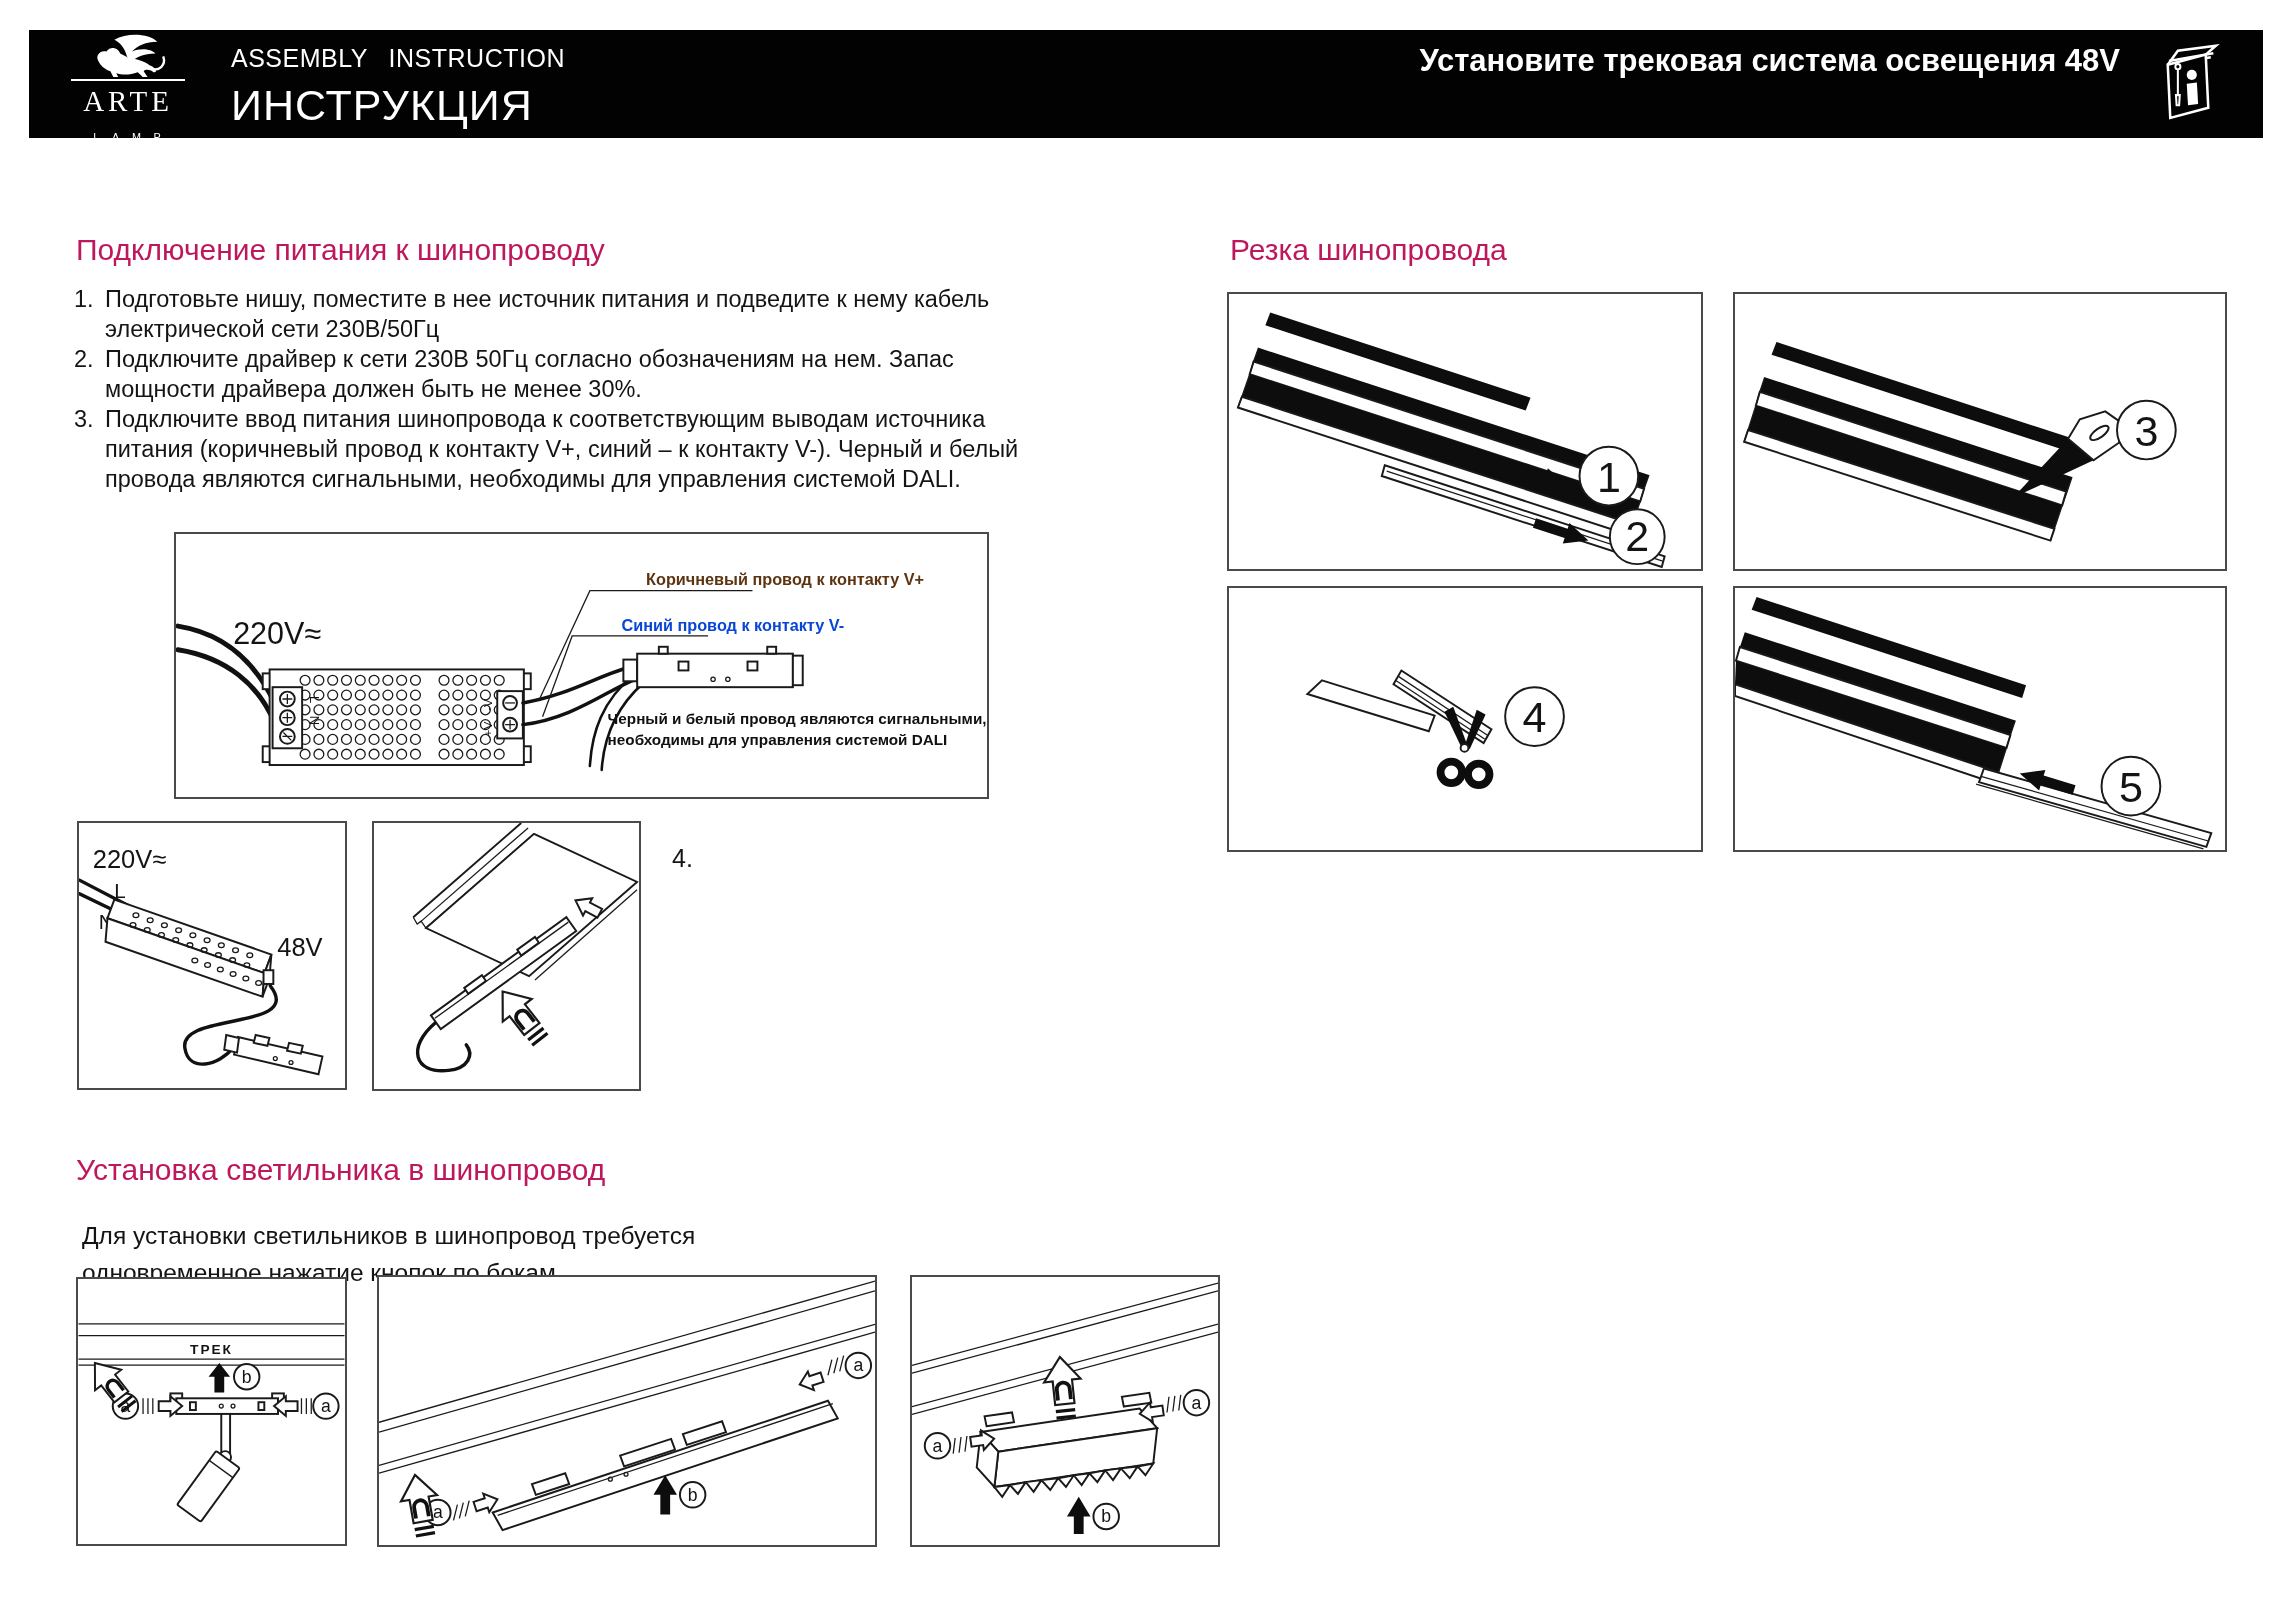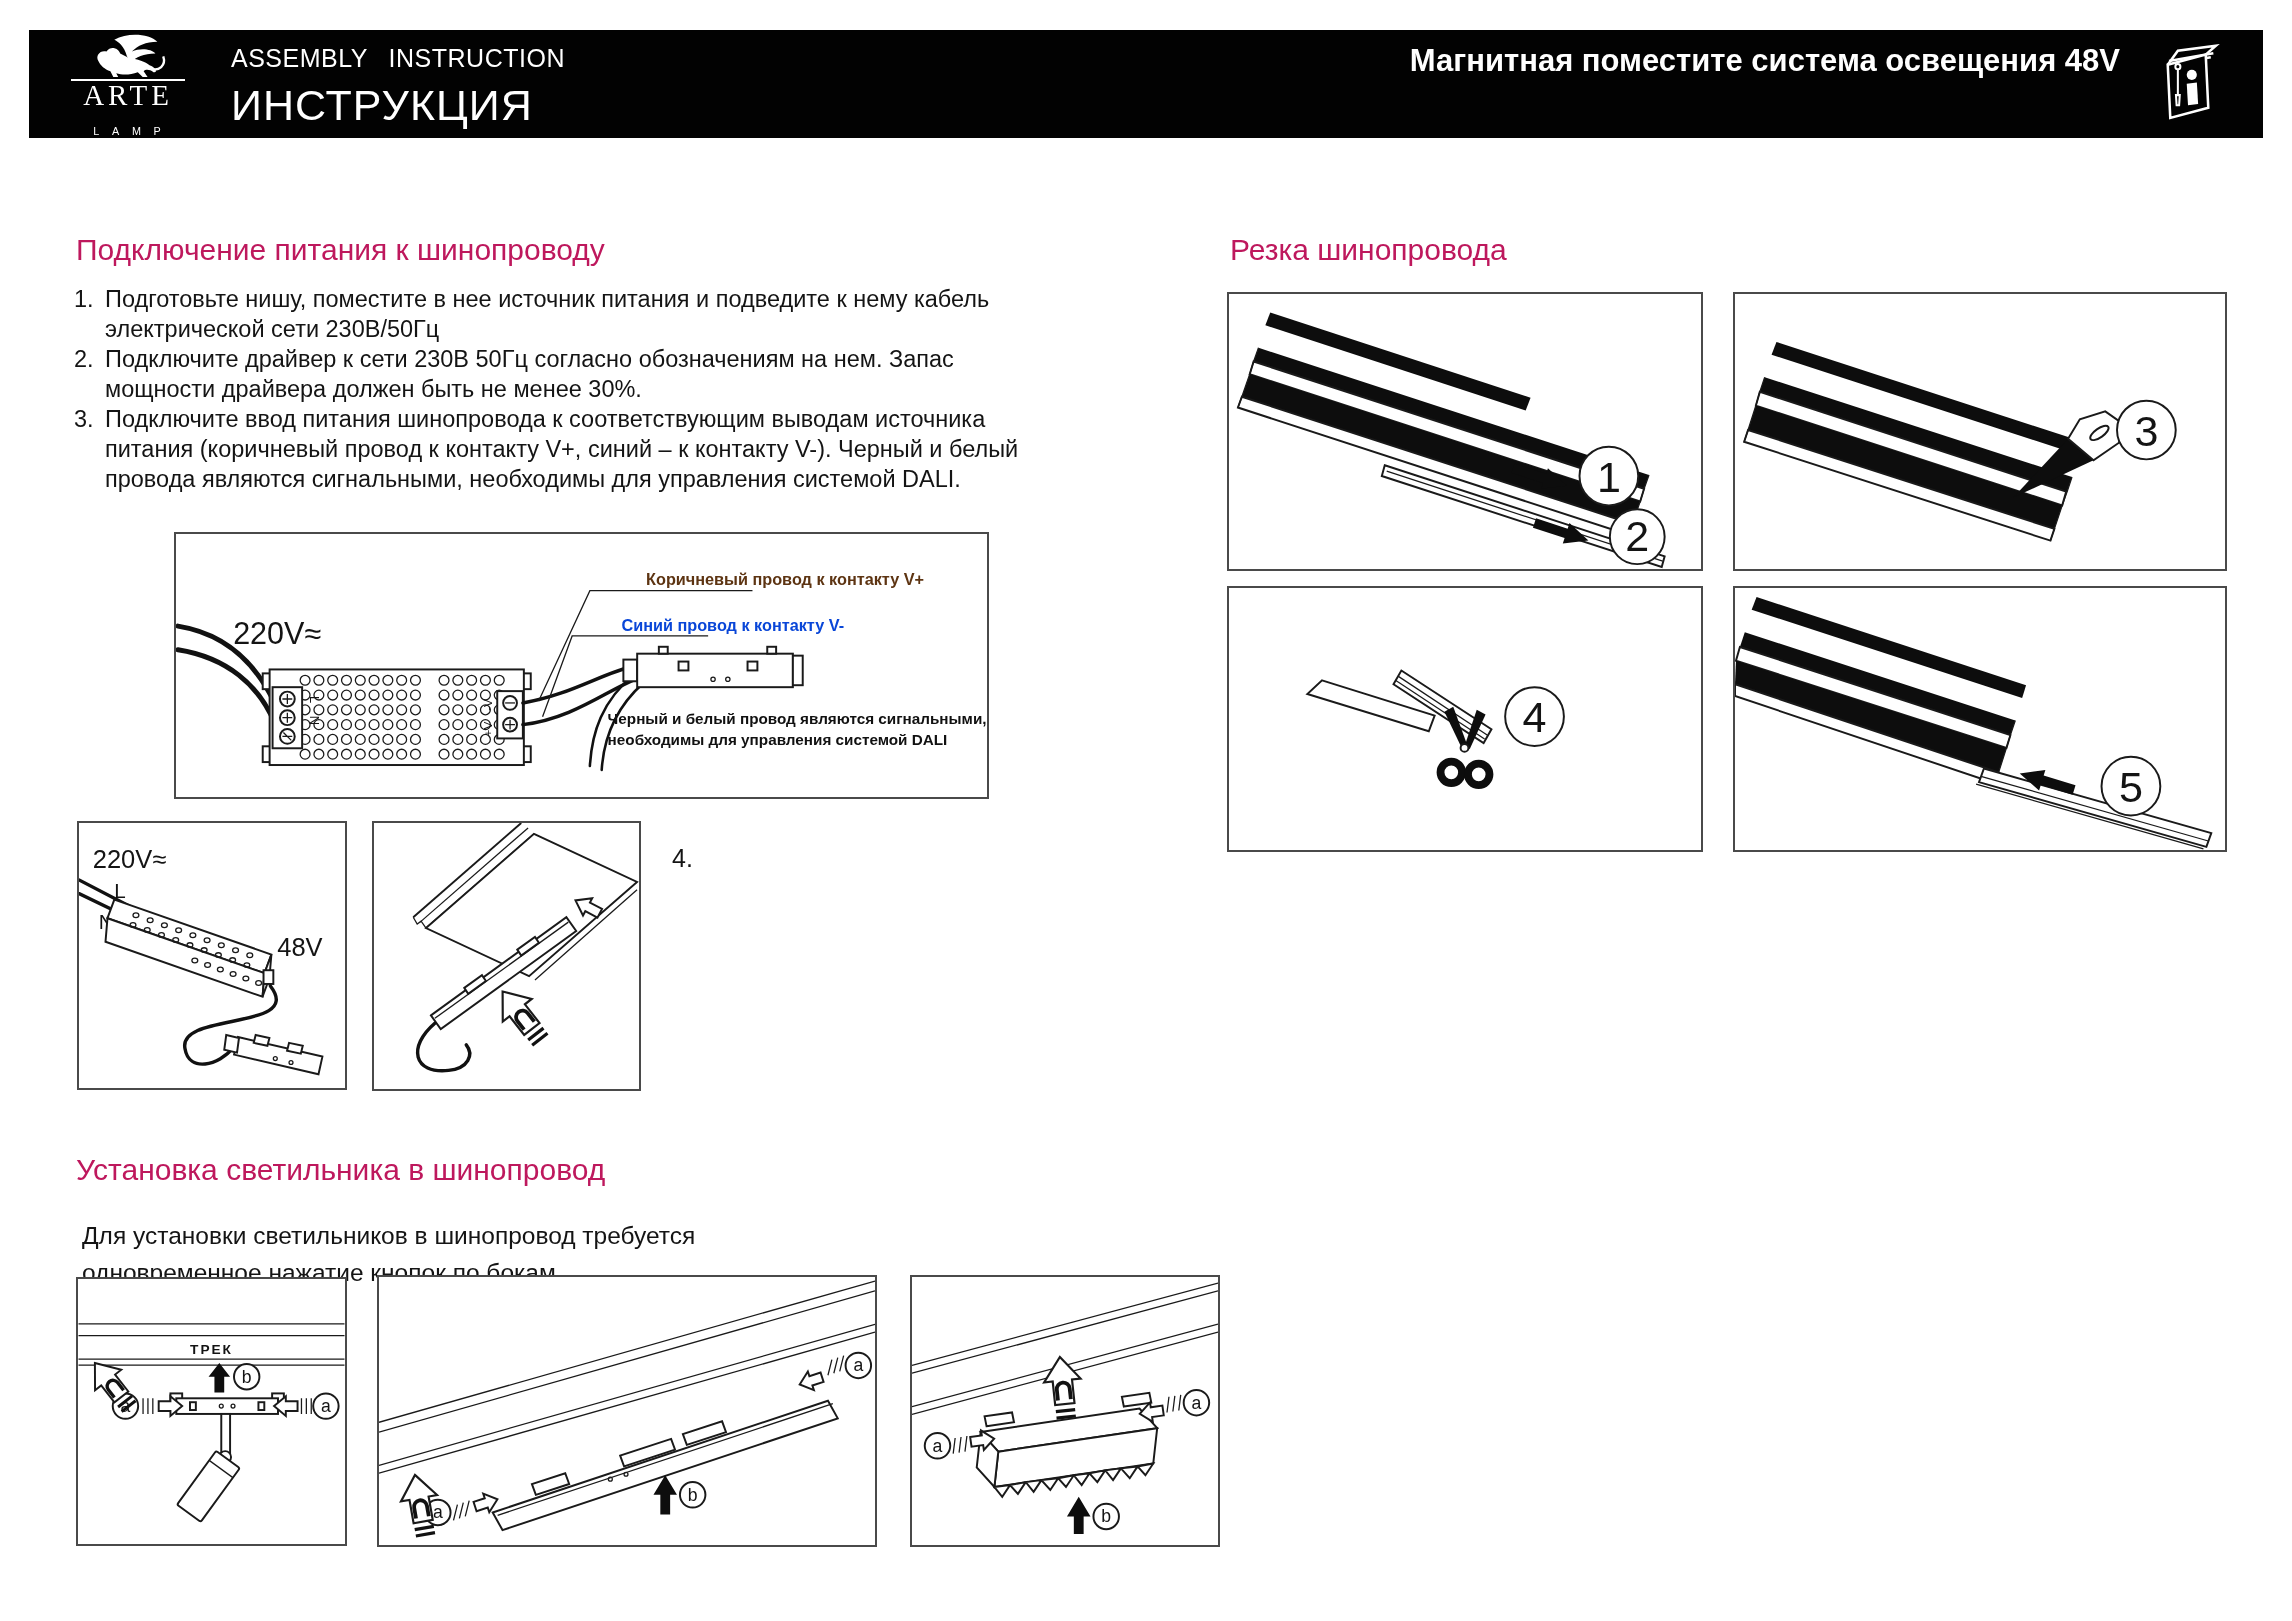--- a/index.html
+++ b/index.html
@@ -4,21 +4,21 @@
 <style>
   html,body{margin:0;padding:0;background:#e8e8e8;}
   .page{position:relative;width:2293px;height:1621px;background:#ffffff;
         font-family:"Liberation Sans",sans-serif;color:#141414;overflow:hidden;}
   .abs{position:absolute;}
   
   .topbar{left:29px;top:30px;width:2234px;height:108px;background:#020202;color:#fff;}
   .brand{left:25.5px;top:2px;width:147px;text-align:center;}
   .brand svg{display:block;margin:0 auto;}
   .brand-name{font-family:"Liberation Serif",serif;font-size:29px;line-height:27.4px;letter-spacing:3.9px;
-              width:114px;margin:0 auto;border-top:2.9px solid #fff;padding-top:1px;}
+              width:114px;margin:0 auto;border-top:2.9px solid #fff;padding-top:7px;}
   .brand-sub{font-size:10.8px;letter-spacing:12.7px;padding-left:10.8px;margin-top:16px;}
   .h-en{left:202px;top:13.7px;font-size:25px;word-spacing:13.7px;letter-spacing:0.5px;}
   .h-ru{left:202px;top:51px;font-size:43px;letter-spacing:1px;}
   .h-right{right:143px;top:9.8px;text-align:right;}
   .h-prod{font-size:31px;font-weight:700;line-height:41px;}
   .h-series{font-size:45px;line-height:53px;}
   .booklet{right:37px;top:13.7px;}
   
   .sec-h{font-size:30px;color:#be185d;}
   .steps{left:74px;top:284px;width:956px;font-size:23.5px;line-height:30px;}
@@ -58,21 +58,21 @@
         <path fill="#fff" d="M34,8 C48,0 70,2 78,10 C66,10 58,14 52,20 C60,16 72,17 76,22 C64,22 56,26 51,31 L47,25 C44,14 38,10 34,8 Z"></path>
         <path fill="#fff" d="M18,30 C14,24 20,18 26,20 C30,14 38,16 40,22 L48,26 C58,28 66,30 70,34 C76,36 79,42 74,41 C70,38 66,38 64,40 L68,46 L63,46 L58,41 C50,44 42,44 36,42 L38,46 L33,46 L30,40 C24,38 20,34 18,30 Z"></path>
         <path fill="none" stroke="#fff" stroke-width="2.4" d="M70,37 C80,41 87,34 84,25"></path>
       </svg>
       <div class="brand-name">ARTE</div>
       <div class="brand-sub">LAMP</div>
     </div>
     <div class="abs h-en">ASSEMBLY INSTRUCTION</div>
     <div class="abs h-ru">ИНСТРУКЦИЯ</div>
     <div class="abs h-right">
-      <div class="h-prod">Магнитная поместите система освещения 48V</div>
+      <div class="h-prod">Установите трековая система освещения 48V</div>
     </div>
     <svg class="abs booklet" width="76" height="82" viewBox="0 0 60 64">
       <g stroke="#fff" stroke-width="2" fill="none">
         <path d="M14,16 L22,5 L52,1 L44,8"></path>
         <path d="M15,13 L50,7"></path>
         <path d="M14,16 L48,10"></path>
         <polygon points="14,16 44,8 46,50 16,58" fill="#020202"></polygon>
       </g>
       <circle cx="33" cy="24" r="4" fill="#fff"></circle>
       <path d="M29,31 L37,30 L38,47 L30,48 Z" fill="#fff"></path>

